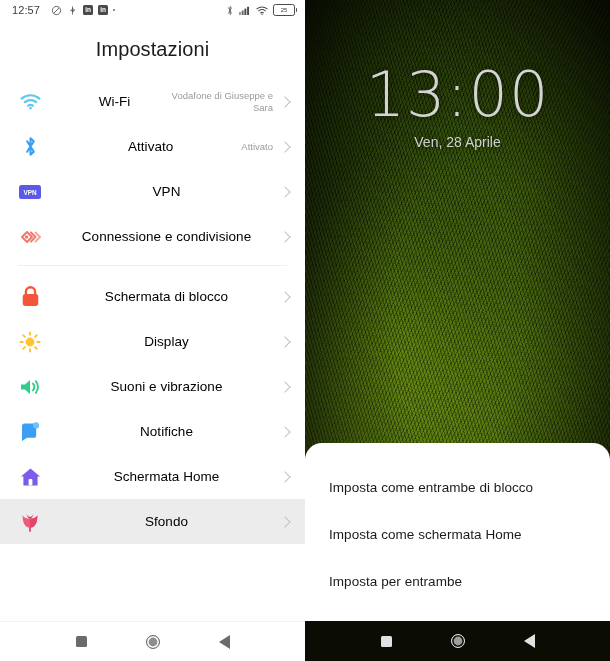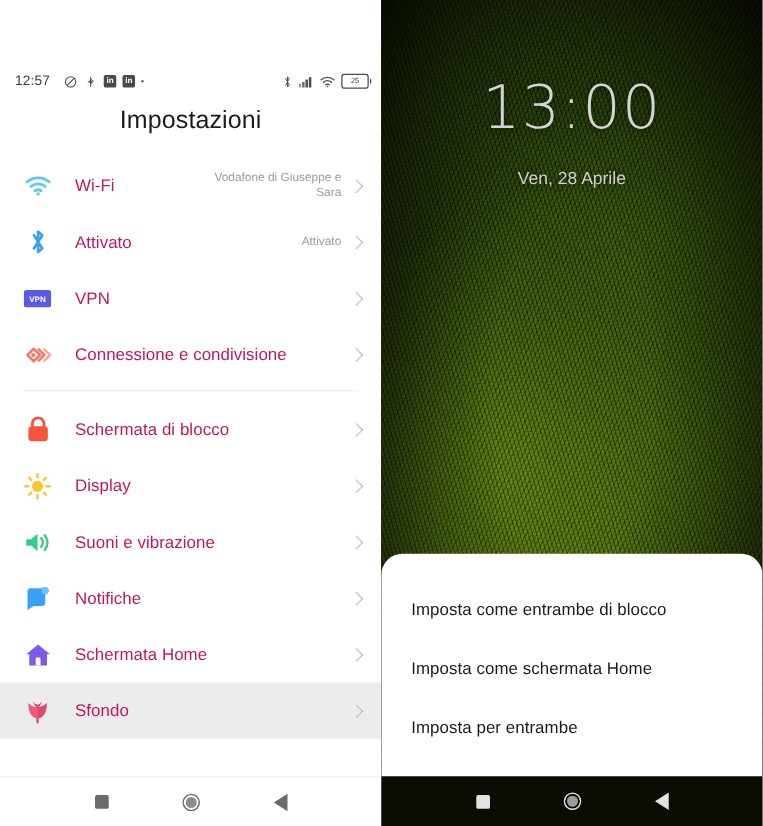--- a/index.html
+++ b/index.html
@@ -9,22 +9,22 @@
     -webkit-font-smoothing:antialiased;
   }
   .screen{position:relative;width:610px;height:661px;display:flex;}
 
   
   .panel-left{
     position:relative;width:305px;height:661px;background:#ffffff;
     overflow:hidden;flex:0 0 305px;
   }
   .statusbar{
-    height:24px;display:flex;align-items:flex-end;
-    padding:4px 10px 0 12px;box-sizing:border-box;margin-top:47px;
+    height:24px;display:flex;align-items:flex-start;
+    padding:4px 10px 0 12px;box-sizing:border-box;
   }
   .sb-clock{font-size:11px;color:#3c3c3c;letter-spacing:.1px;margin-right:6px;}
   .sb-left{display:flex;align-items:center;gap:5px;flex:1;}
   .sb-right{display:flex;align-items:center;gap:5px;}
   .sb-ico{display:block;}
   .li-sq{
     width:10px;height:10px;border-radius:1.5px;background:#4a4a4a;
     color:#fff;font-size:6.5px;line-height:10px;text-align:center;
     font-weight:bold;font-family:"Liberation Sans",sans-serif;
   }
@@ -48,21 +48,21 @@
   .srow{
     position:relative;display:flex;align-items:center;
     height:45px;padding:0 12px 0 18px;box-sizing:border-box;cursor:default;
   }
   .srow.active{background:#ececec;}
   .srow .s-ico{
     width:24px;height:24px;flex:0 0 24px;display:flex;
     align-items:center;justify-content:center;margin-right:18px;
   }
   .srow .s-label{
-    font-size:13.5px;color:#be185d;flex:1;white-space:nowrap;letter-spacing:.05px;
+    font-size:13.5px;color:#000000;flex:1;white-space:nowrap;letter-spacing:.05px;text-align:center;
   }
   .srow .s-value{
     font-size:9.5px;color:#9a9a9a;text-align:right;line-height:12px;
     max-width:104px;margin-right:8px;
   }
   .chev{
     width:7px;height:7px;border-right:1.3px solid #c2c2c2;
     border-top:1.3px solid #c2c2c2;transform:rotate(45deg);flex:0 0 7px;
     margin-right:4px;
   }
@@ -105,21 +105,21 @@
     opacity:.6;
     mask-image:radial-gradient(ellipse at 72% 42%, #000 0%, #000 48%, transparent 78%);
     -webkit-mask-image:radial-gradient(ellipse at 72% 42%, #000 0%, #000 48%, transparent 78%);
   }
   .wp-vig{
     position:absolute;inset:0;
     background:radial-gradient(ellipse at 50% 48%, rgba(0,0,0,0) 30%, rgba(0,0,0,.55) 78%, rgba(0,0,0,.82) 100%);
   }
   .lock-clock{
     position:absolute;left:0;right:0;top:58px;text-align:center;
-    font-size:48px;color:#d4d4d4;font-weight:300;letter-spacing:1px;
+    font-size:62px;color:#d4d4d4;font-weight:300;letter-spacing:1px;
     font-family:"DejaVu Sans",sans-serif;text-shadow:0 1px 6px rgba(0,0,0,.55);
   }
   .lock-date{
     position:absolute;left:0;right:0;top:134px;text-align:center;
     font-size:14px;color:#d0d0d0;text-shadow:0 1px 5px rgba(0,0,0,.55);
   }
   .sheet{
     position:absolute;left:0;right:0;top:443px;bottom:0;
     background:#ffffff;border-radius:17px 17px 0 0;
   }

